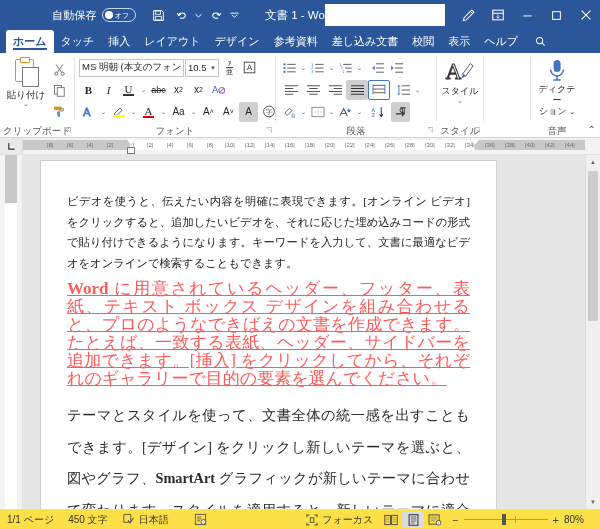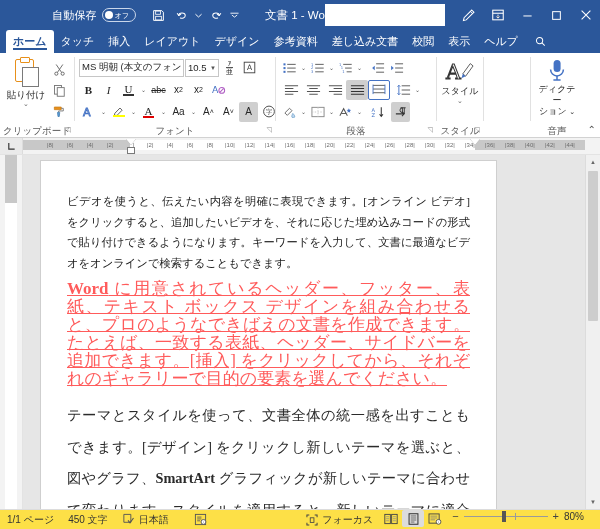--- a/index.html
+++ b/index.html
@@ -196,21 +196,21 @@
     position:absolute;left:0;right:0;height:14px;display:flex;align-items:center;
     justify-content:center;font-size:6px;color:#666;
   }
 
   
   .statusbar{
     height:19px;flex:0 0 19px;background:#fde047;border-top:1px solid #dcdcdc;
     display:flex;align-items:center;font-size:10px;color:#333;
   }
   .st-item{padding:0 7px;height:19px;display:flex;align-items:center;gap:4px;white-space:nowrap;}
-  .st-right{margin-left:auto;display:flex;align-items:flex-start;}
+  .st-right{margin-left:auto;display:flex;align-items:center;}
   .viewbtn{
     width:22px;height:17px;display:flex;align-items:center;justify-content:center;
     font-size:11px;color:#444;border-radius:2px;
   }
   .viewbtn.sel{background:#dcdcdc;}
   .zoomslider{display:flex;align-items:center;gap:5px;padding:0 6px;}
   .ztrack{width:84px;height:1px;background:#9a9a9a;position:relative;}
   .zthumb{position:absolute;left:38px;top:-5px;width:4px;height:11px;background:#555;}
   .ztick{position:absolute;left:51px;top:-3px;width:1px;height:7px;background:#9a9a9a;}
   .zlabel{font-size:10px;color:#333;min-width:30px;}

